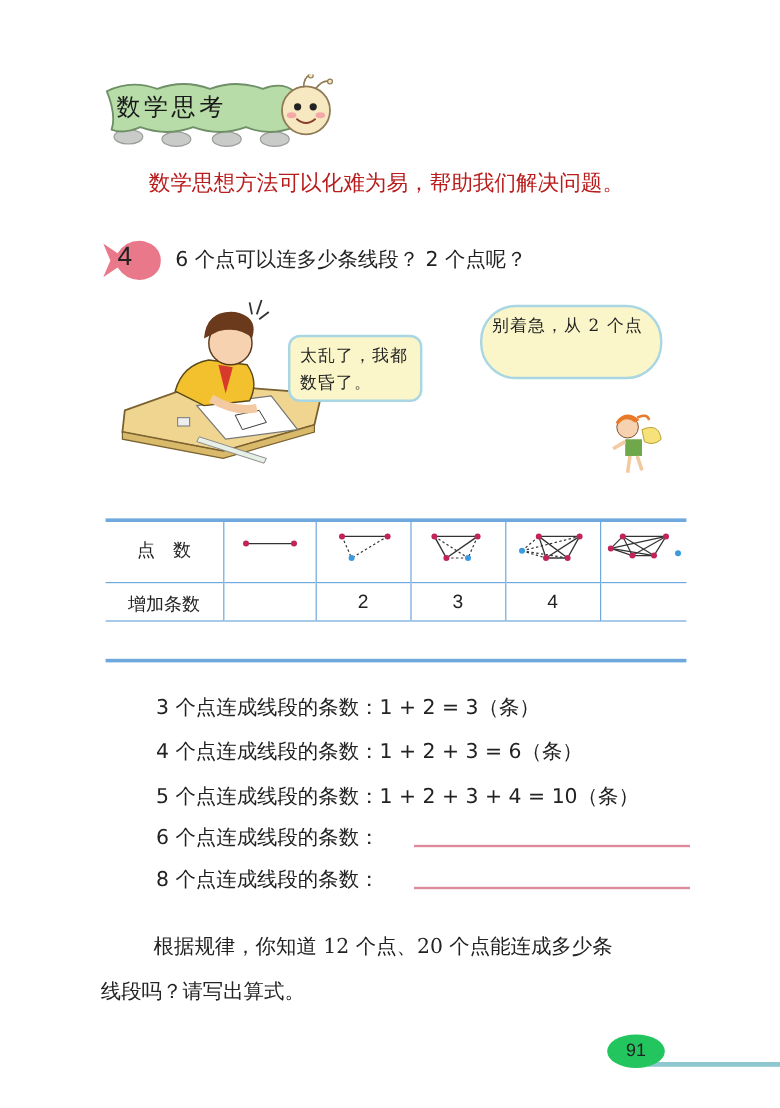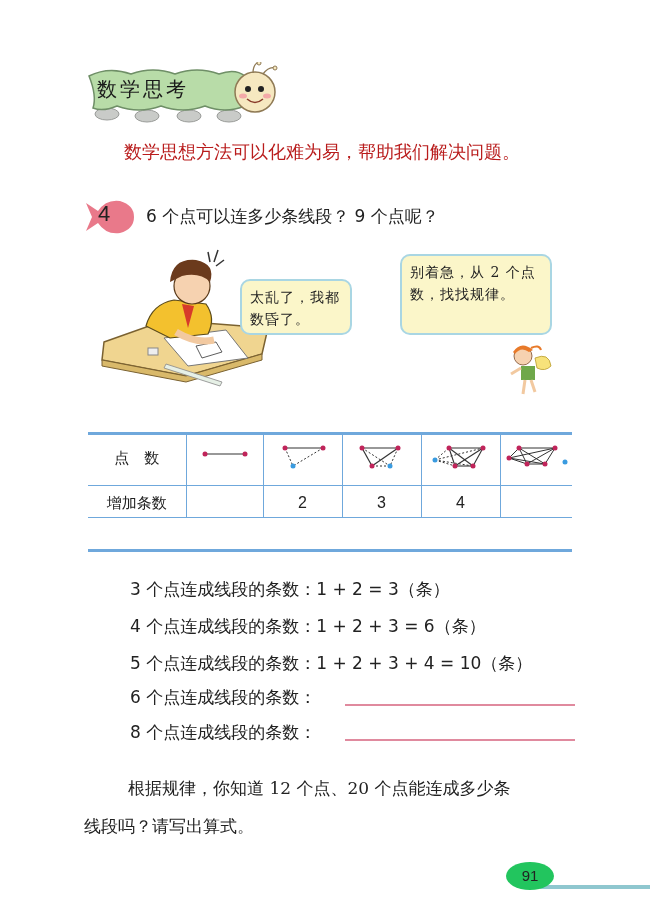--- a/index.html
+++ b/index.html
@@ -14,21 +14,21 @@
   .intro { left: 124px; top: 140px; font-family: Liberation Mono, monospace; font-size: 18px; color: #b91c1c; white-space: nowrap; }
 
   
   #fish { left: 86px; top: 197px; width: 50px; height: 40px; }
   .q-num { position: absolute; left: 12px; top: 4px; font-size: 22px; color: #222; font-family: "Liberation Sans", sans-serif; }
   .question { left: 146px; top: 205px; font-size: 17px; white-space: nowrap; }
 
   
   .bubble { background: #fbf6c9; border: 2px solid #a9d6e3; border-radius: 10px; font-family: "DejaVu Serif", serif; font-size: 14px; line-height: 22px; color: #222; padding: 5px 8px; letter-spacing: 1px; }
   #bubble-boy { left: 240px; top: 279px; width: 112px; height: 56px; }
-  #bubble-girl { left: 400px; top: 254px; width: 152px; height: 81px; }
+  #bubble-girl { left: 400px; top: 254px; width: 152px; height: 62px; border-radius: 30px; }
 
   
   #table { left: 88px; top: 433px; width: 484px; border-collapse: collapse; }
   #table td { border-left: 1.5px solid #6fa8dc; border-right: 1.5px solid #6fa8dc; text-align: center; font-size: 16px; font-family: "Liberation Sans", sans-serif; color: #222; }
   #table td:first-child { border-left: none; font-family: "DejaVu Sans", sans-serif; font-size: 15px; }
   #table td:last-child { border-right: none; }
   #table tr { border-bottom: 1.5px solid #6fa8dc; }
   #table tr:first-child td { height: 52px; }
   #table tr:nth-child(2) td { height: 32px; padding-top: 4px; }
   #table tr:nth-child(3) td { height: 33px; }
@@ -75,21 +75,21 @@
 </div>
 
 <div class="abs intro">数学思想方法可以化难为易，帮助我们解决问题。</div>
 
 <div id="fish" class="abs">
   <svg width="50" height="40" style="position:absolute;left:0;top:0">
     <path d="M0,6 L12,14 Q20,2 34,4 Q48,8 48,20 Q48,32 34,36 Q20,38 12,26 L0,34 L6,20 Z" fill="#e9798a"></path>
   </svg>
   <span class="q-num">4</span>
 </div>
-<div class="abs question">6 个点可以连多少条线段？ 9 个点呢？</div>
+<div class="abs question">6 个点可以连多少条线段？ 2 个点呢？</div>
 
 <svg class="abs" style="left:96px;top:248px" width="180" height="150">
 
   <path d="M8,94 L70,72 L172,80 L166,106 L90,128 L6,112 Z" fill="#f0d590" stroke="#7a6130" stroke-width="1.5"></path>
   <path d="M6,112 L90,128 L166,106 L166,112 L90,134 L6,118 Z" fill="#d9b96a" stroke="#7a6130" stroke-width="1"></path>
 
   <path d="M68,90 L130,82 L152,110 L92,118 Z" fill="#ffffff" stroke="#777" stroke-width="1"></path>
   <path d="M100,98 L120,94 L126,104 L106,110 Z" fill="none" stroke="#333" stroke-width="0.8"></path>
 
   <path d="M70,116 L126,134 L124,138 L68,120 Z" fill="#e6f0e6" stroke="#888" stroke-width="0.8"></path>
@@ -109,21 +109,20 @@
   <path d="M128,12 L120,18" stroke="#333" stroke-width="1.5"></path>
 </svg>
 
 <div id="bubble-boy" class="abs bubble">
   <div>太乱了，我都</div>
   <div>数昏了。</div>
 </div>
 
 <div id="bubble-girl" class="abs bubble">
   <div>别着急，从 2 个点</div>
-  <div>数，找找规律。</div>
 </div>
 
 <svg class="abs" style="left:505px;top:338px" width="50" height="60">
   <path d="M30,20 Q44,14 46,28 Q40,34 32,30 Z" fill="#f7e27a" stroke="#b79a2a" stroke-width="0.8"></path>
   <circle cx="18" cy="18" r="9" fill="#f6d2b0" stroke="#7a4a2a" stroke-width="0.8"></circle>
   <path d="M8,14 Q16,2 28,12 L24,14 Q16,8 10,16 Z" fill="#e87a2a"></path>
   <path d="M26,10 Q34,6 36,12" fill="none" stroke="#e87a2a" stroke-width="2"></path>
   <path d="M16,28 L30,28 L30,42 L16,42 Z" fill="#6fa84a"></path>
   <path d="M20,42 L18,56 M26,42 L30,54" stroke="#f2c9a0" stroke-width="3"></path>
   <path d="M16,30 L6,36" stroke="#f2c9a0" stroke-width="3"></path>

